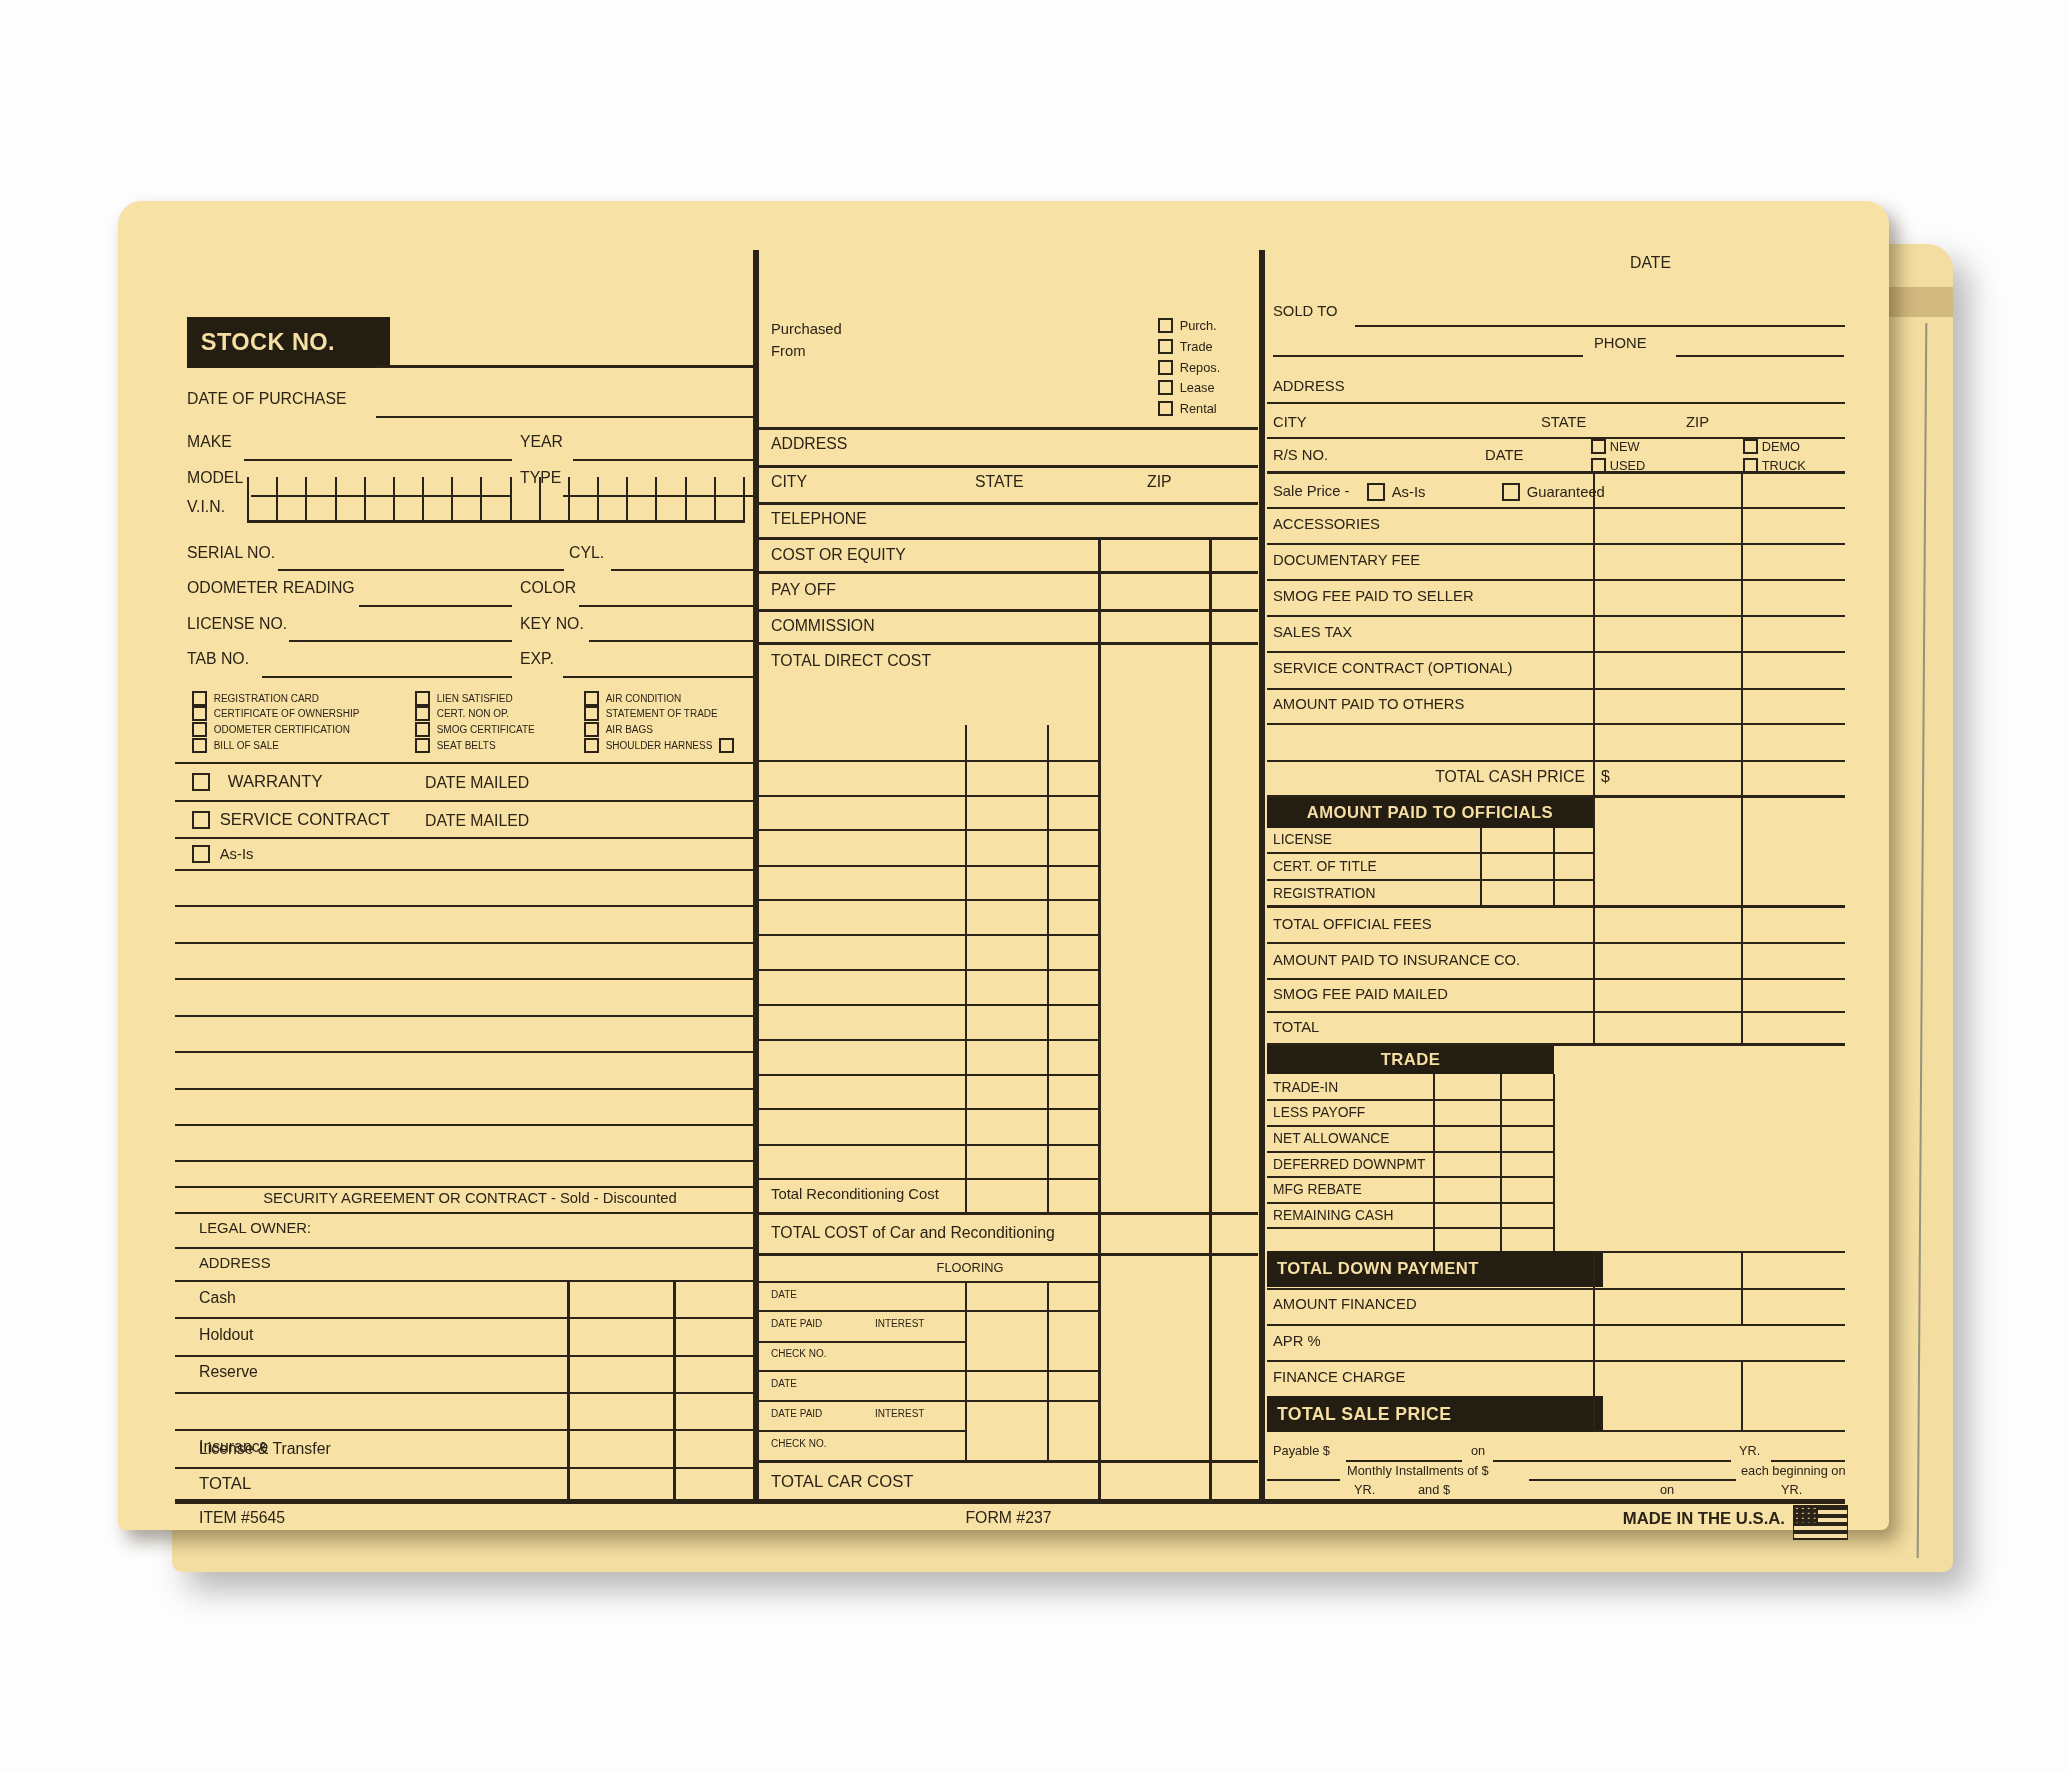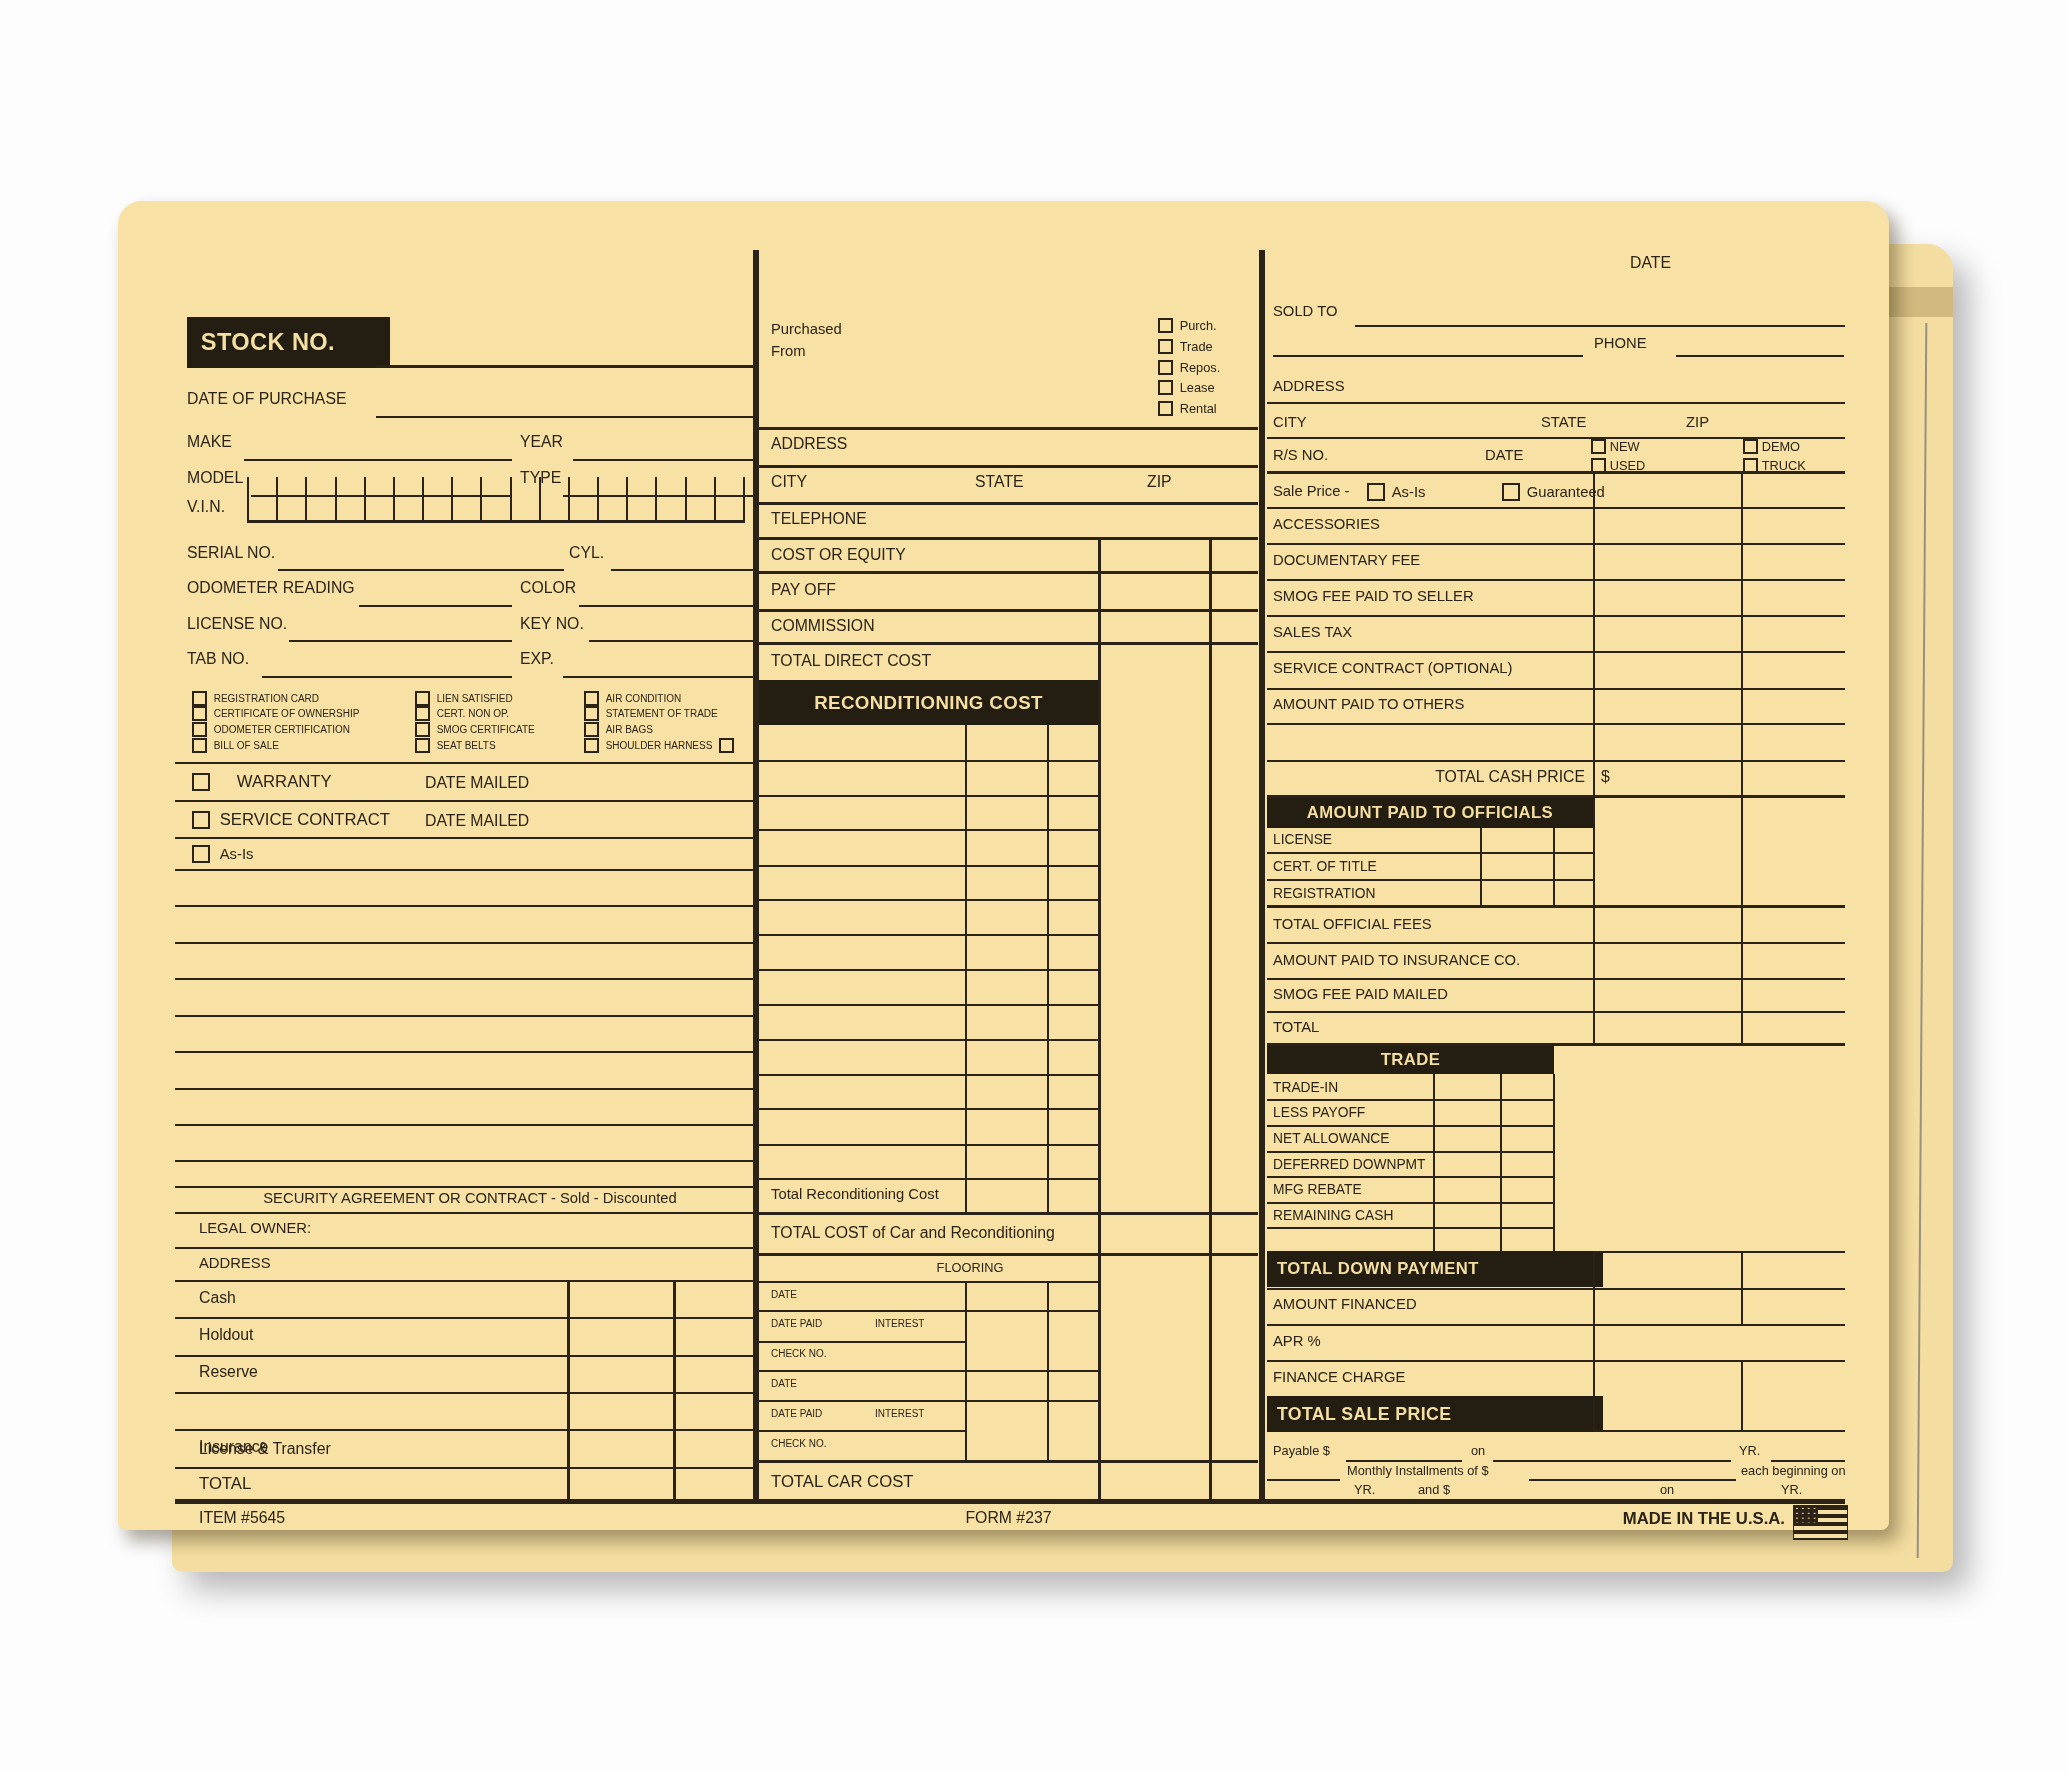--- a/index.html
+++ b/index.html
@@ -148,21 +148,21 @@
         <span>AIR BAGS</span>
       </div>
     <div class="ckrow s12" style="left:466px;top:537px">
         <span class="bx"></span>
         <span>SHOULDER HARNESS</span>
         <span class="bx"></span>
       </div>
 
     <div class="ln" style="left:57px;top:561px;width:578px"></div>
 
-    <div class="ckrow" style="left:74px;top:571px;gap:27px">
+    <div class="ckrow" style="left:74px;top:571px;gap:18px">
         <span class="bx bxl"></span>
         <span class="s17">WARRANTY</span>
       </div>
     <span class="t" style="left:307px;top:573px">DATE MAILED</span>
     <div class="ln" style="left:57px;top:599px;width:578px"></div>
 
     <div class="ckrow" style="left:74px;top:609px;gap:9.9px">
         <span class="bx bxl"></span>
         <span class="s17">SERVICE CONTRACT</span>
       </div>
@@ -242,23 +242,20 @@
     <span class="t" style="left:653px;top:309px">TELEPHONE</span>
     <div class="ln lnm" style="left:641px;top:336px;width:499px"></div>
     <span class="t" style="left:653px;top:345px">COST OR EQUITY</span>
     <div class="ln lnm" style="left:641px;top:370px;width:499px"></div>
     <span class="t" style="left:653px;top:380px">PAY OFF</span>
     <div class="ln lnm" style="left:641px;top:408px;width:499px"></div>
     <span class="t" style="left:653px;top:416px">COMMISSION</span>
     <div class="ln lnm" style="left:641px;top:441px;width:499px"></div>
     <span class="t" style="left:653px;top:451px">TOTAL DIRECT COST</span>
 
-    <div class="bar s19" style="left:641px;top:479px;width:339px;height:45px">
-        <span>RECONDITIONING COST</span>
-      </div>
 
     <div class="ln" style="left:641px;top:559px;width:339px"></div>
     <div class="ln" style="left:641px;top:594px;width:339px"></div>
     <div class="ln" style="left:641px;top:628px;width:339px"></div>
     <div class="ln" style="left:641px;top:664px;width:339px"></div>
     <div class="ln" style="left:641px;top:698px;width:339px"></div>
     <div class="ln" style="left:641px;top:733px;width:339px"></div>
     <div class="ln" style="left:641px;top:768px;width:339px"></div>
     <div class="ln" style="left:641px;top:803px;width:339px"></div>
     <div class="ln" style="left:641px;top:838px;width:339px"></div>

